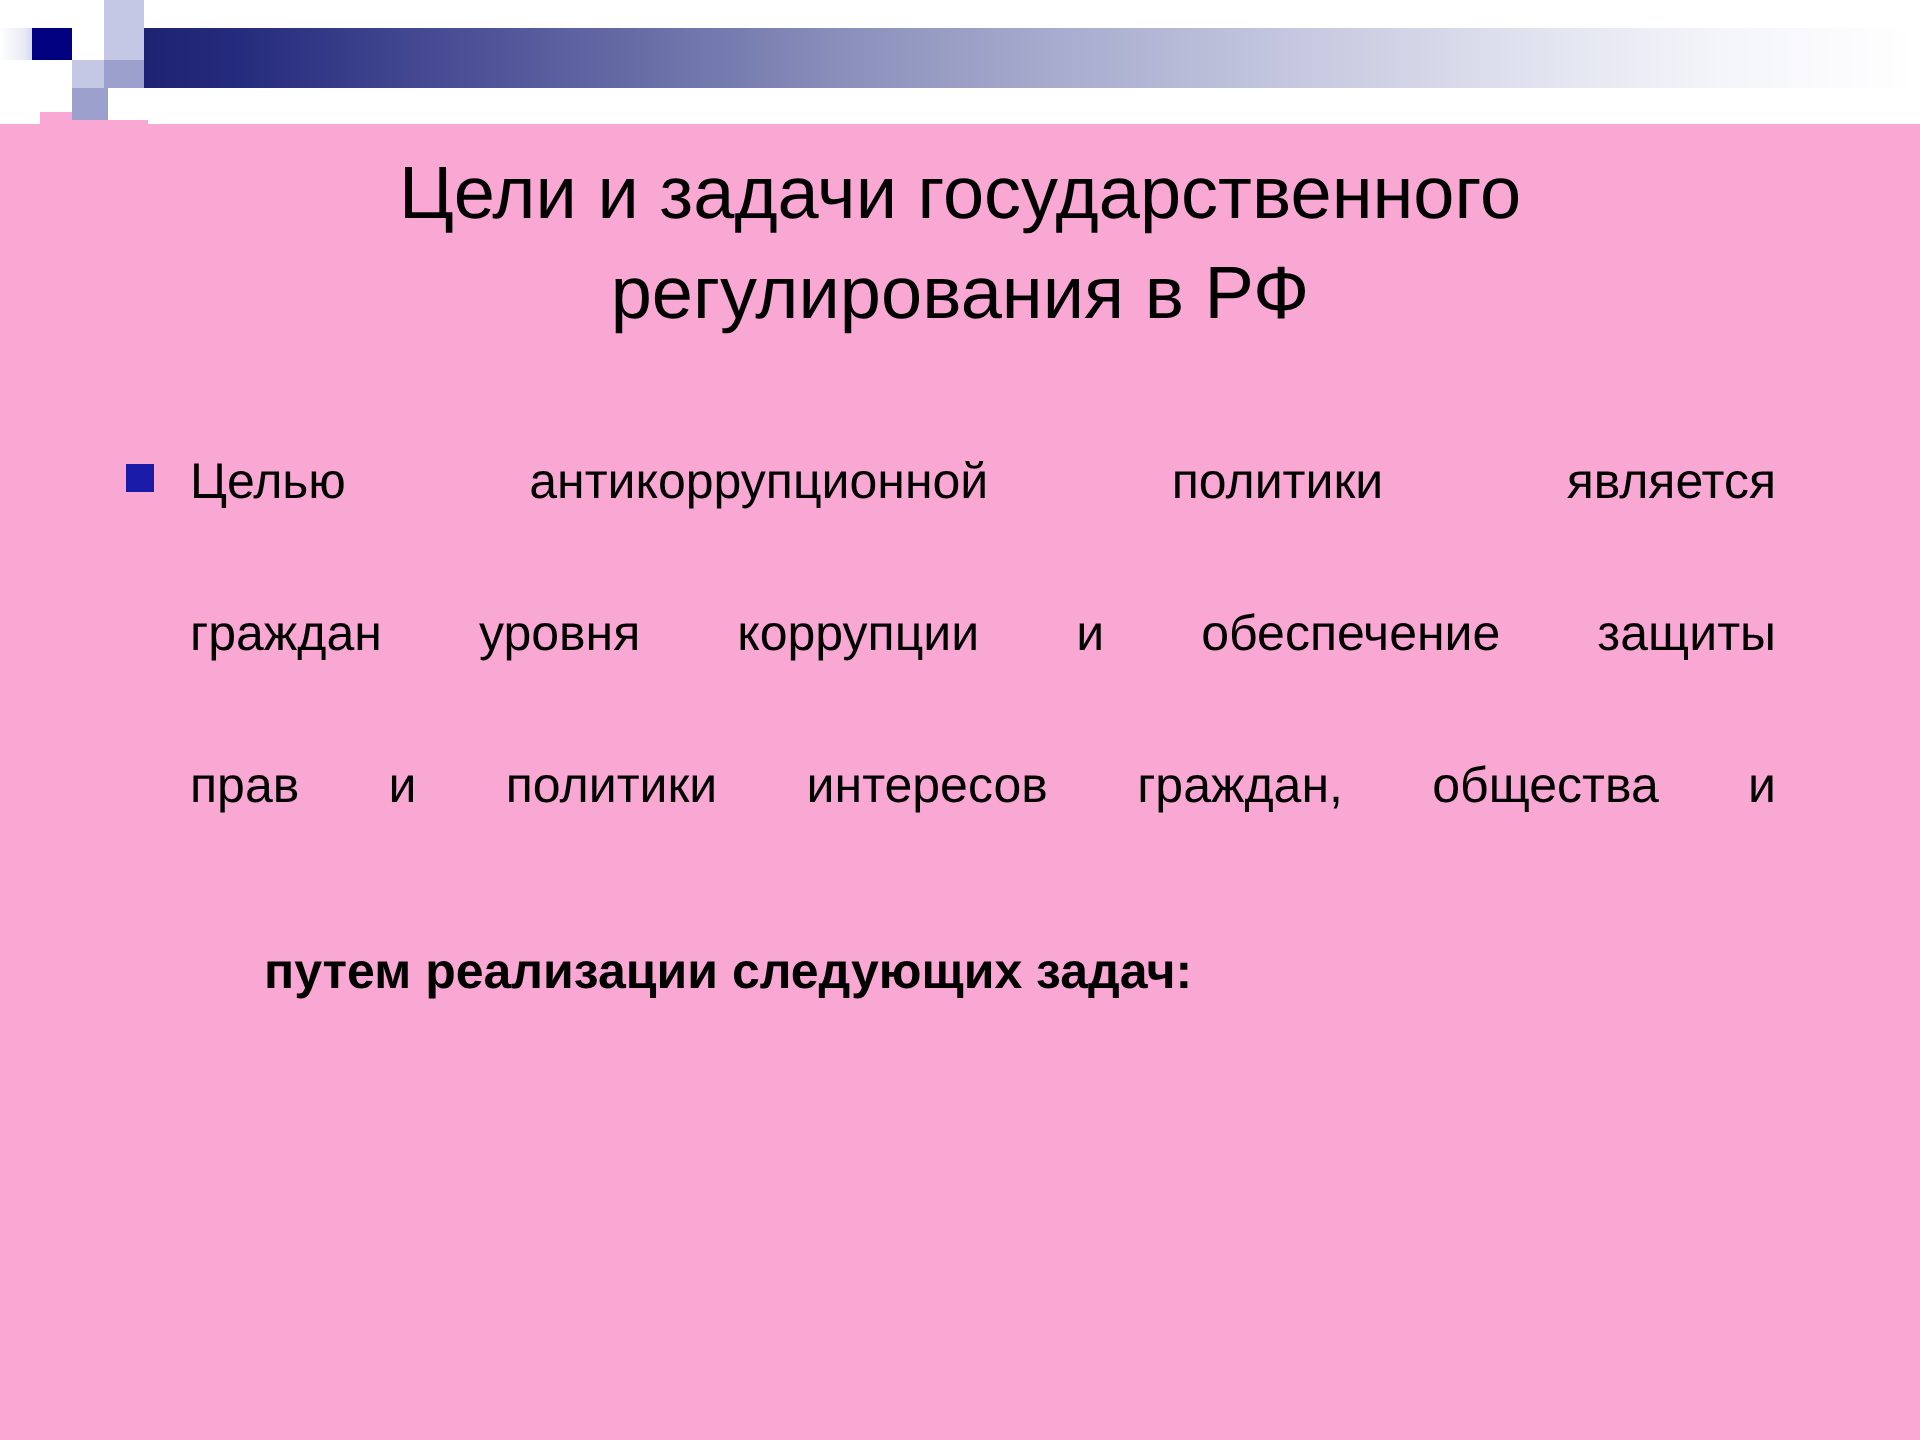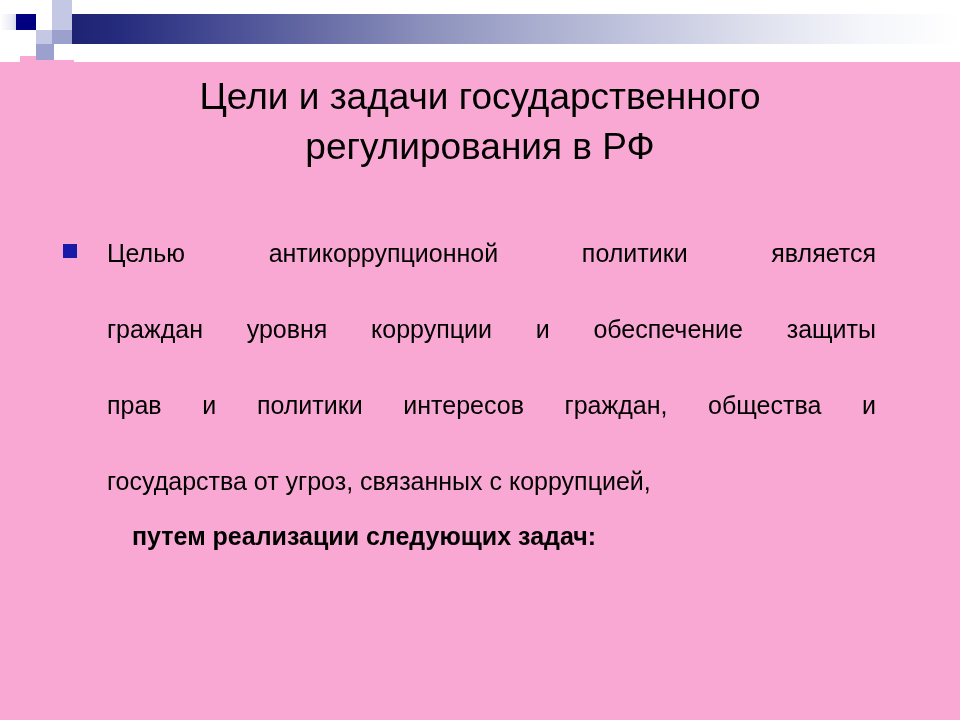--- a/index.html
+++ b/index.html
@@ -96,21 +96,21 @@
     width: 14px;
     height: 14px;
     background: #1a1aa8;
   }
   .body-para {
     font-size: 25px;
     line-height: 38px;
     color: #000000;
     text-align: justify;
     text-justify: inter-word;
-    margin: 12px;
+    margin: 0;
   }
   .body-para .ln {
     display: block;
     text-align: justify;
   }
   
   .body-para .ln::after {
     content: "";
     display: inline-block;
     width: 100%;
@@ -157,19 +157,18 @@
     <div class="title-line">регулирования в РФ</div>
   </div>
 
   <div class="body-block">
     <div class="bullet-row">
       <span class="bullet-marker"></span>
       <p class="body-para">
         <span class="ln"> Целью антикоррупционной   политики   является</span>
         <span class="ln">граждан  уровня  коррупции  и обеспечение  защиты</span>
         <span class="ln">прав  и  политики  интересов  граждан, общества  и</span>
-        <span class="ln last">государства  от  угроз,  связанных с коррупцией,</span>
       </p>
       <p class="body-tail">путем реализации  следующих задач:</p>
     </div>
   </div>
 
 </div>
 
 </body></html>

